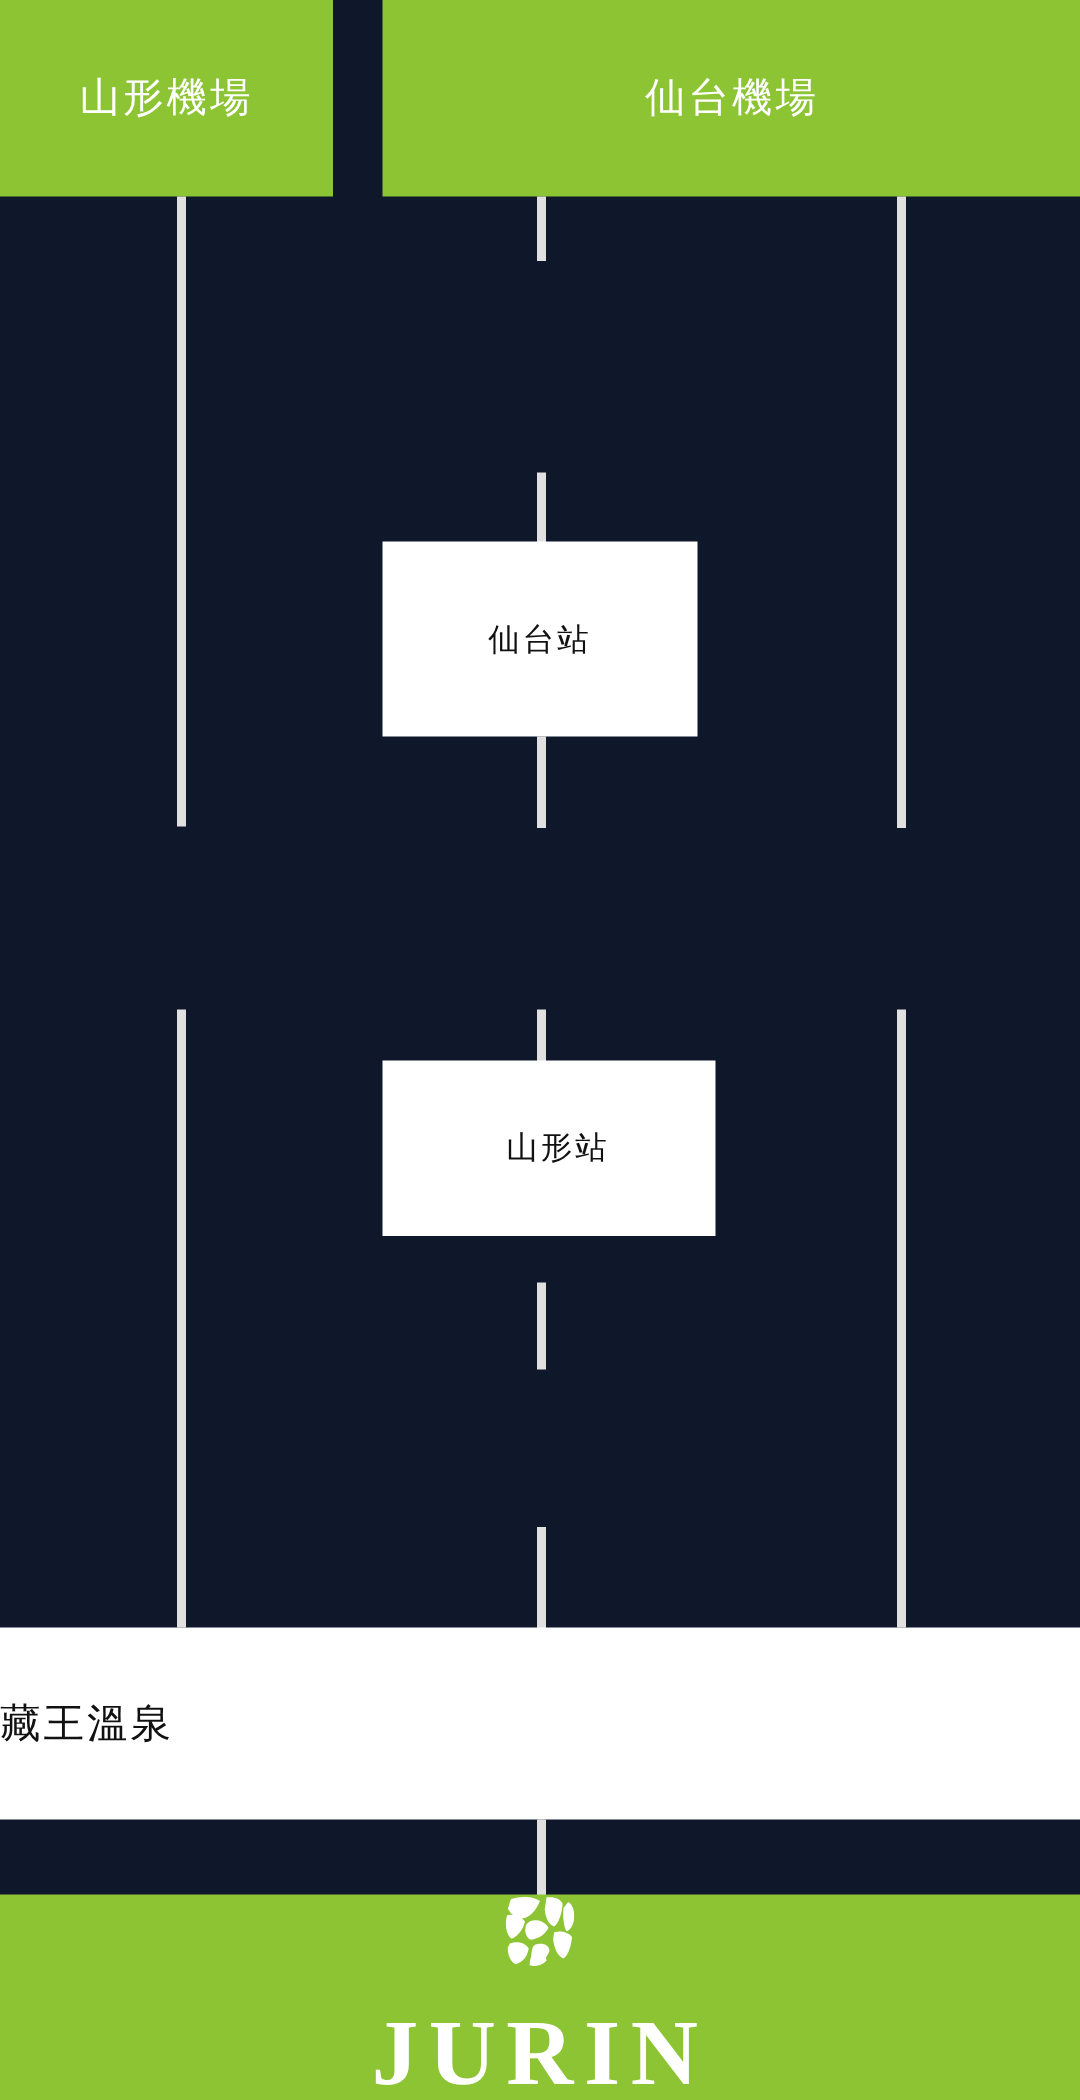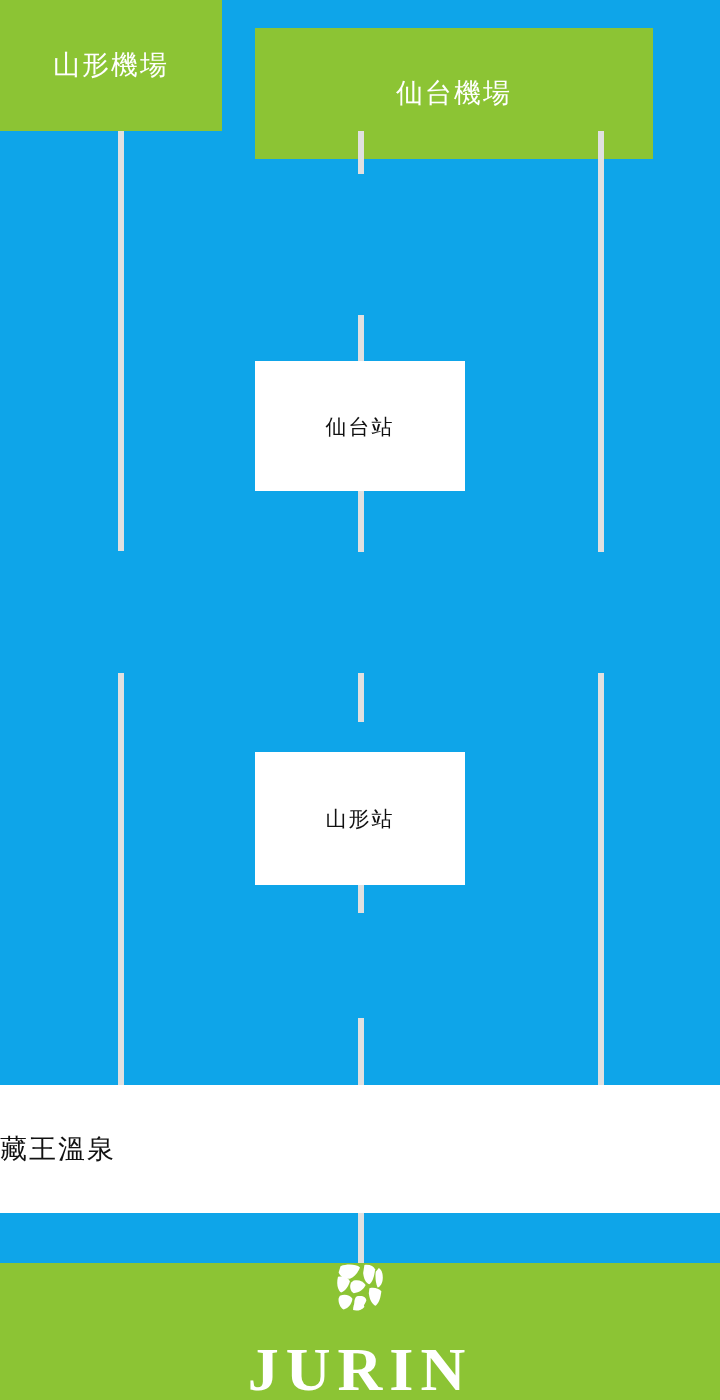--- a/index.html
+++ b/index.html
@@ -10,21 +10,21 @@
   body {
     width: 720px;
     height: 1400px;
     font-family: "Liberation Sans", "DejaVu Sans", sans-serif;
     overflow: hidden;
   }
   .canvas {
     position: relative;
     width: 720px;
     height: 1400px;
-    background: #0ea5e9;
+    background: #0f172a;
     overflow: hidden;
   }
 
   
   .hdr-block {
     position: absolute;
     top: 0;
     height: 131px;
     background: #8CC434;
     display: flex;
@@ -32,21 +32,21 @@
     justify-content: center;
   }
   .hdr-block .hdr-label {
     color: #ffffff;
     font-size: 27px;
     letter-spacing: 2px;
     line-height: 1;
     white-space: nowrap;
   }
   #hdr-left  { left: 0px;   width: 222px; }
-  #hdr-right { left: 255px; width: 398px; margin-top: 28px; }
+  #hdr-right { left: 255px; width: 466px; }
 
   
   .route-line {
     position: absolute;
     width: 6px;
     background: #e0e0e0;
   }
 
   
   .station-box {
@@ -60,21 +60,21 @@
     z-index: 5;
   }
   .station-box .station-label {
     color: #111111;
     font-size: 21px;
     letter-spacing: 2px;
     line-height: 1;
     white-space: nowrap;
   }
   #box-sendai   { top: 361px; height: 130px; }
-  #box-yamagata { top: 752px; height: 133px; }
+  #box-yamagata { top: 707px; height: 117px; padding-left: 12px; }
 
   
   #onsen-band {
     position: absolute;
     left: 0;
     top: 1085px;
     width: 720px;
     height: 128px;
     background: #ffffff;
     display: flex;

